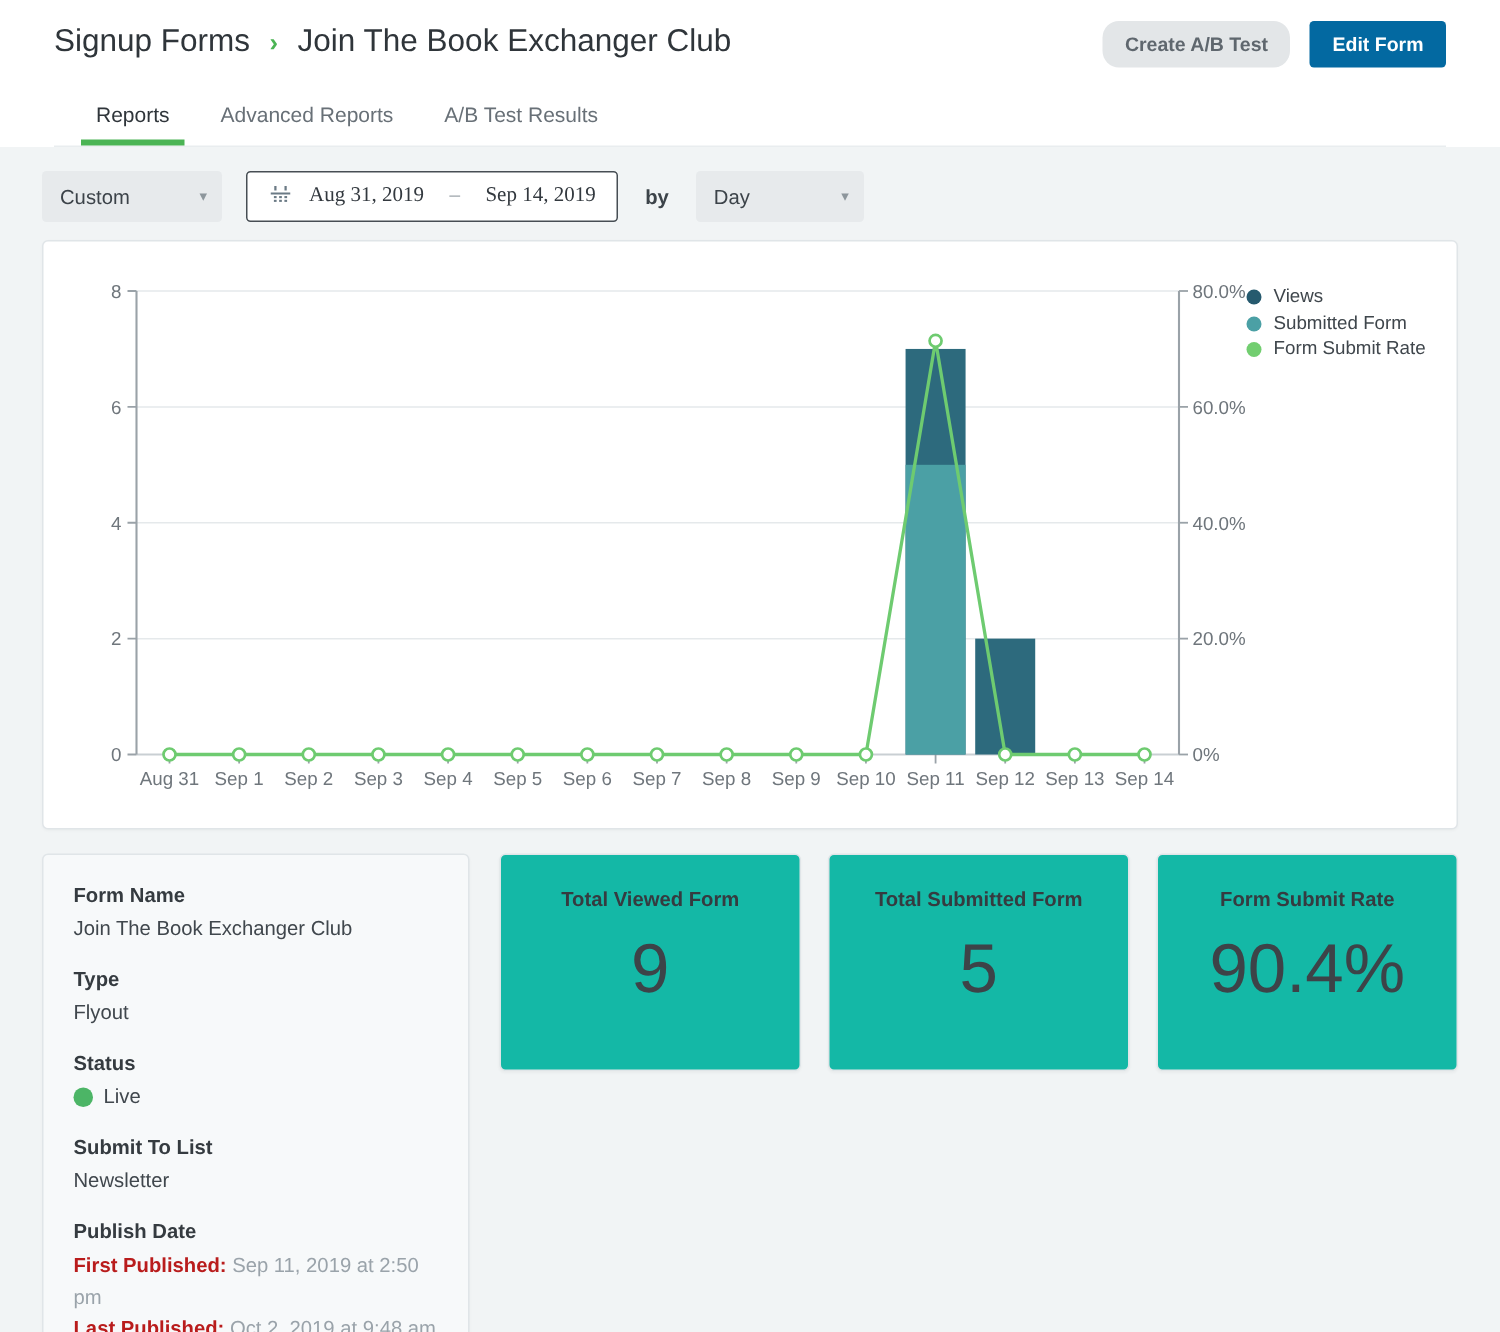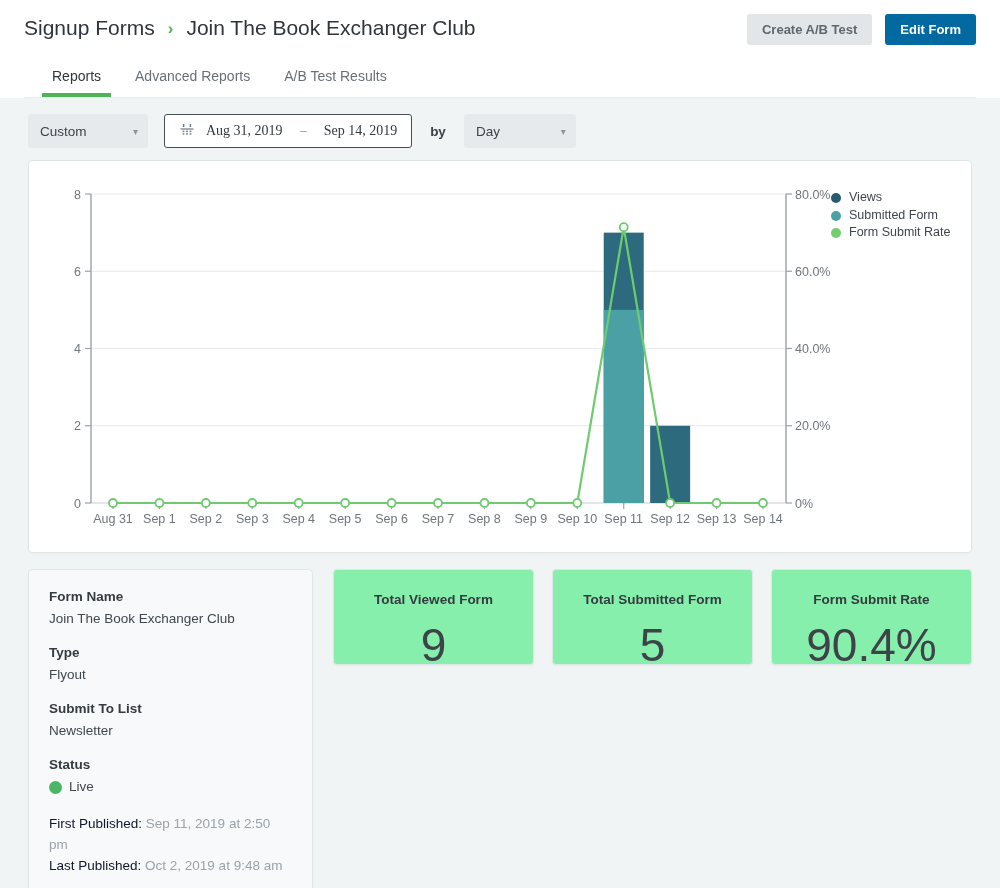--- a/index.html
+++ b/index.html
@@ -4,27 +4,27 @@
 <style>
   * { margin:0; padding:0; box-sizing:border-box; }
   html,body { width:1000px; height:888px; }
   body {
     font-family:"Liberation Sans", sans-serif;
     background:#f1f4f5;
     color:#2f353a;
     overflow:hidden;
   }
   
-  .header { background:#fff; padding:0 24px; }
+  .header { background:#fff; padding:0 36px; }
   .header-row { display:flex; justify-content:space-between; align-items:flex-start; padding-top:13px; }
   .breadcrumb { display:flex; align-items:center; gap:13px; font-size:21px; color:#2f353a; line-height:30px; }
   .crumb-sep { color:#4bb454; font-size:17px; font-weight:bold; transform:translateY(1px); }
   .header-buttons { display:flex; gap:13px; padding-top:1px; }
   .btn { font-family:inherit; font-size:13px; font-weight:bold; border:none; border-radius:3px; padding:0 15px; height:31px; cursor:pointer; }
-  .btn-gray { background:#e3e6e8; color:#5f676e; }
+  .btn-gray { background:#e3e6e8; color:#5f676e;border-radius:11px; }
   .btn-blue { background:#0369a1; color:#ffffff; }
   
   .tabs { display:flex; gap:14px; padding:0 18px; margin-top:15px; border-bottom:1px solid #e9edef; background:#fff; }
   .tab { font-size:14px; color:#68707 7; color:#687077; padding:8px 10px 9px; border-bottom:4px solid transparent; cursor:pointer; }
   .tab.active { color:#2f353a; border-bottom-color:#4bb454; }
   
   .main { padding:0 28px; }
   .filter-bar { display:flex; align-items:center; gap:16px; margin-top:16px; }
   .select { height:34px; background:#e7eaec; border-radius:3px; display:flex; align-items:center; justify-content:space-between; padding:0 10px 0 12px; font-size:13.5px; color:#3c4349; cursor:pointer; }
   .select-custom { width:120px; }
@@ -43,24 +43,24 @@
   .legend-text { max-width:106px; }
   
   .bottom { display:flex; gap:20px; margin-top:16px; align-items:flex-start; }
   .info-card { width:285px; min-height:318px; background:#f7f9fa; border:1px solid #e0e5e8; border-radius:4px; padding:19px 20px; box-shadow:0 1px 2px rgba(0,0,0,0.03); }
   .info-section { margin-bottom:16px; }
   .info-label { font-size:13.5px; font-weight:bold; color:#353b40; margin-bottom:5px; }
   .info-value { font-size:13.5px; color:#40474d; line-height:20px; }
   .status-row { display:flex; align-items:center; gap:7px; }
   .status-dot { width:13px; height:13px; border-radius:50%; background:#4cb566; }
   .pub-line { font-size:13.5px; line-height:21px; }
-  .pub-label { font-weight:normal; color:#0f172a; }
+  .pub-label { font-weight:bold; color:#b91c1c; }
   .pub-value { color:#9aa3aa; }
   .stats { flex:1; display:flex; gap:18px; }
-  .stat-card { flex:1; background:#86efac; border:1px solid #e0e5e8; border-radius:4px; height:96px; text-align:center; padding-top:22px; box-shadow:0 1px 2px rgba(0,0,0,0.04); }
+  .stat-card { flex:1; background:#14b8a6; border:1px solid #e0e5e8; border-radius:4px; height:145px; text-align:center; padding-top:22px; box-shadow:0 1px 2px rgba(0,0,0,0.04); }
   .stat-label { font-size:13.5px; font-weight:bold; color:#353b40; }
   .stat-value { font-size:46px; color:#3d4348; margin-top:11px; font-weight:normal; }
 </style>
 </head>
 <body>
 
 <div class="header">
   <div class="header-row">
     <div class="breadcrumb">
       <span>Signup Forms</span>
@@ -212,31 +212,32 @@
     <div class="info-card">
       <div class="info-section">
         <div class="info-label">Form Name</div>
         <div class="info-value">Join The Book Exchanger Club</div>
       </div>
       <div class="info-section">
         <div class="info-label">Type</div>
         <div class="info-value">Flyout</div>
       </div>
       <div class="info-section">
-        <div class="info-label">Submit To List</div>
-        <div class="info-value">Newsletter</div>
-      </div>
-      <div class="info-section">
         <div class="info-label">Status</div>
         <div class="info-value status-row">
           <span class="status-dot"></span>
           <span>Live</span>
         </div>
       </div>
       <div class="info-section">
+        <div class="info-label">Submit To List</div>
+        <div class="info-value">Newsletter</div>
+      </div>
+      <div class="info-section">
+        <div class="info-label">Publish Date</div>
         <div class="pub-line">
           <span class="pub-label">First Published:</span>
           <span class="pub-value">Sep 11, 2019 at 2:50 pm</span>
         </div>
         <div class="pub-line">
           <span class="pub-label">Last Published:</span>
           <span class="pub-value">Oct 2, 2019 at 9:48 am</span>
         </div>
       </div>
     </div>

